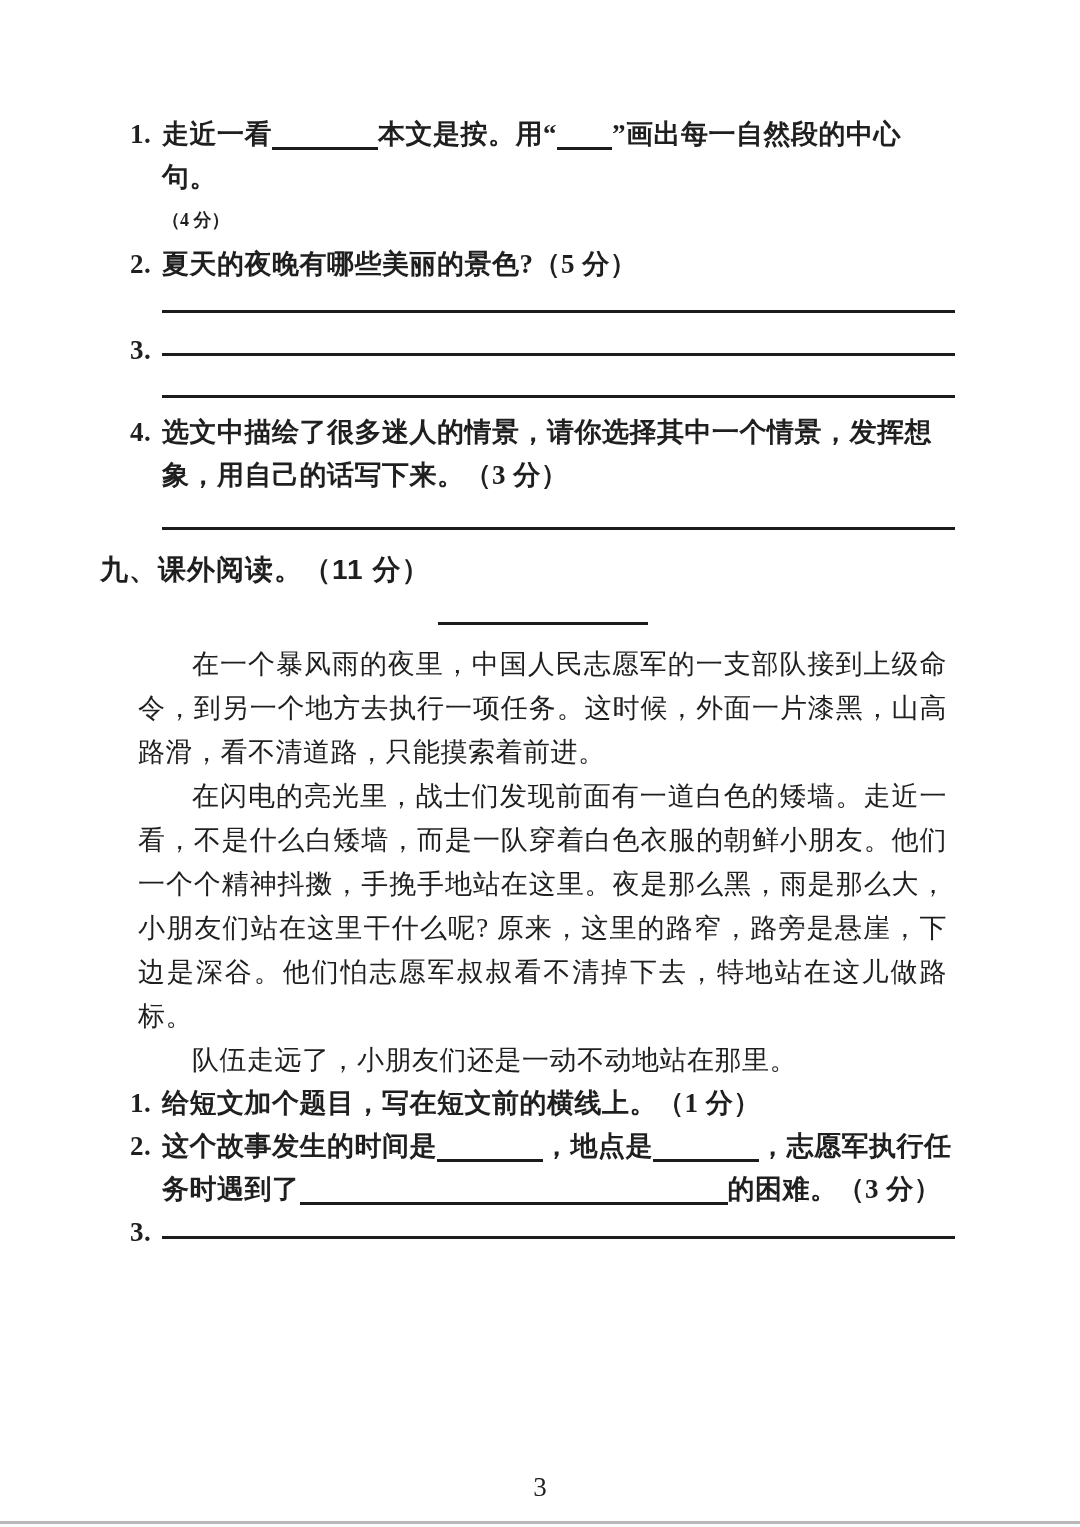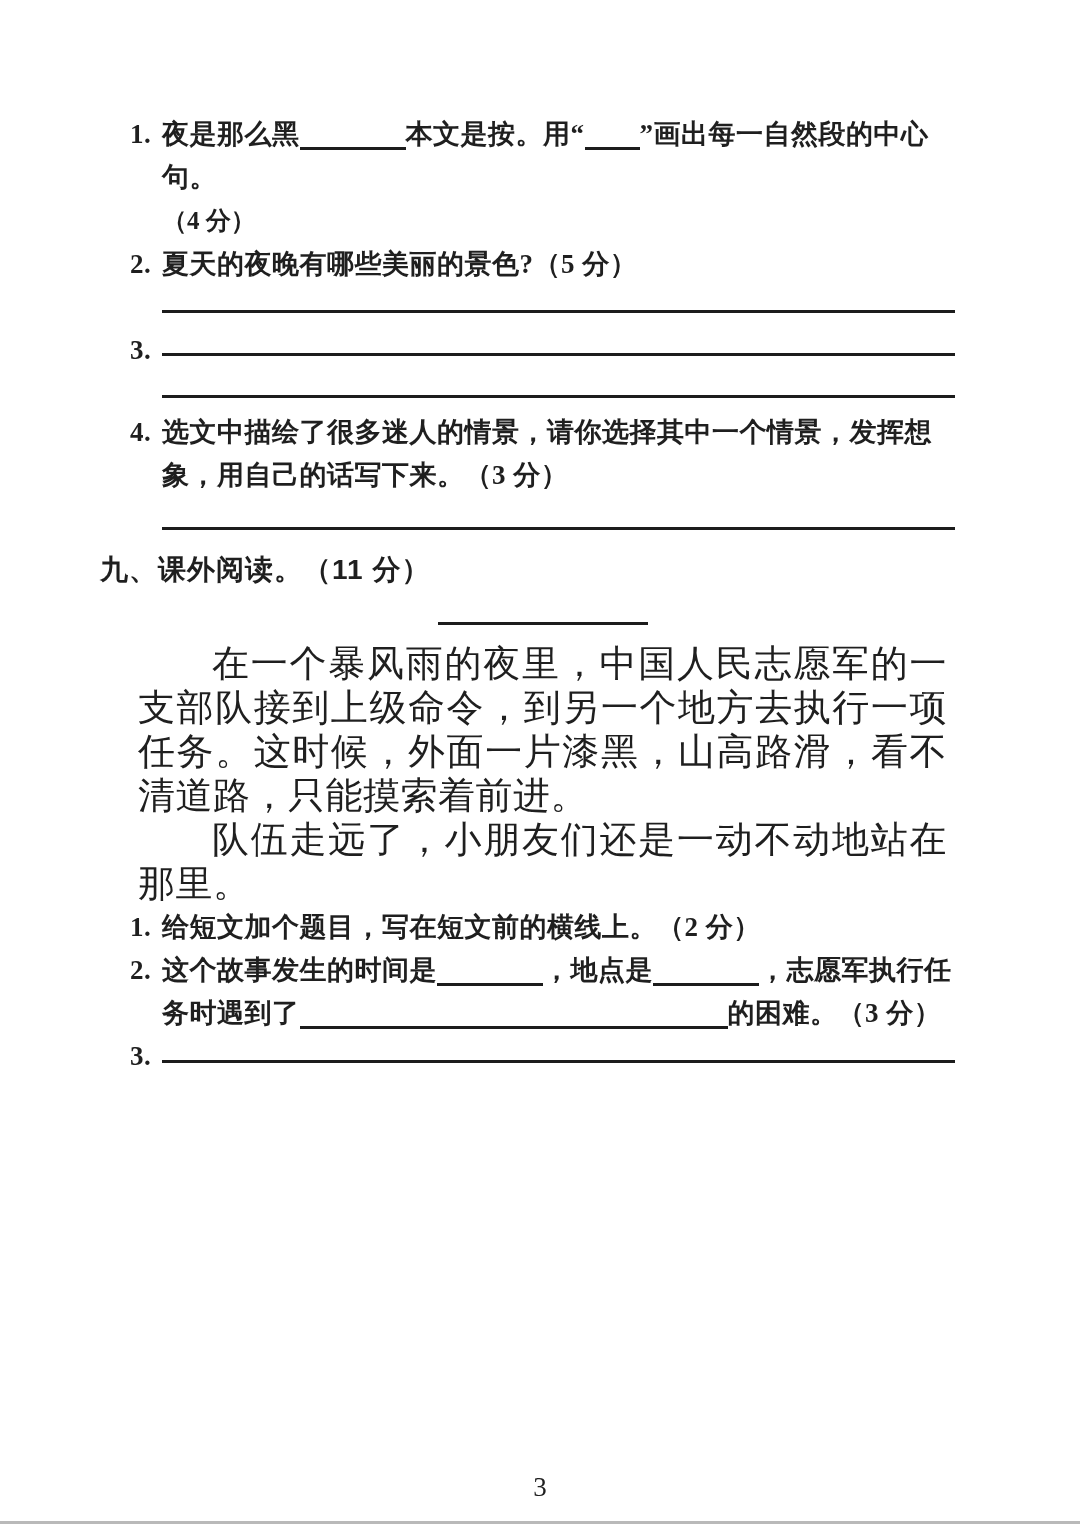--- a/index.html
+++ b/index.html
@@ -31,21 +31,21 @@
     letter-spacing: 0.5px;
   }
   .q .qnum {
     position: absolute;
     left: 30px;
     top: 0;
     font-weight: bold;
   }
   .score-line {
     padding-left: 62px;
-    font-size: 25px;
+    font-size: 18px;
     line-height: 43px;
     font-weight: bold;
   }
   
   .blank {
     display: inline-block;
     height: 30px;
     border-bottom: 3px solid #1c1c1c;
     vertical-align: -7px;
   }
@@ -75,21 +75,21 @@
     margin-left: 38px;
     margin-right: 8px;
   }
   .title-line {
     width: 210px;
     margin: 30px auto 17px auto;
     border-bottom: 3px solid #1c1c1c;
     height: 0;
   }
   .passage p {
-    font-size: 37px;
+    font-size: 27px;
     line-height: 44px;
     font-weight: normal;
     text-indent: 2em;
     letter-spacing: 0.5px;
     text-align: justify;
   }
   
   .page-num {
     position: absolute;
     left: 0;
@@ -114,21 +114,21 @@
 </head>
 <body>
 
 <div class="page">
   <main class="content">
 
     <section>
 
       <div class="q">
         <span class="qnum">1.</span>
-        <span>夜是那么黑</span><span class="blank blank-md"></span><span>本文是按。用“</span><span class="blank blank-sm"></span><span>”画出每一自然段的中心句。</span>
+        <span>走近一看</span><span class="blank blank-md"></span><span>本文是按。用“</span><span class="blank blank-sm"></span><span>”画出每一自然段的中心句。</span>
       </div>
       <div class="score-line">（4 分）</div>
 
       <div class="q mt1">
         <span class="qnum">2.</span>
         <span>夏天的夜晚有哪些美丽的景色?（5 分）</span>
       </div>
       <div class="ansline h28"></div>
 
       <div class="q mt16">
@@ -142,27 +142,28 @@
         <span>选文中描绘了很多迷人的情景，请你选择其中一个情景，发挥想象，用自己的话写下来。（3 分）</span>
       </div>
       <div class="ansline h35"></div>
     </section>
 
     <h2 class="sec-head">九、课外阅读。（11 分）</h2>
 
     <section class="passage">
       <div class="title-line"></div>
       <p>在一个暴风雨的夜里，中国人民志愿军的一支部队接到上级命令，到另一个地方去执行一项任务。这时候，外面一片漆黑，山高路滑，看不清道路，只能摸索着前进。</p>
+      <p>在闪电的亮光里，战士们发现前面有一道白色的矮墙。走近一看，不是什么白矮墙，而是一队穿着白色衣服的朝鲜小朋友。他们一个个精神抖擞，手挽手地站在这里。夜是那么黑，雨是那么大，小朋友们站在这里干什么呢? 原来，这里的路窄，路旁是悬崖，下边是深谷。他们怕志愿军叔叔看不清掉下去，特地站在这儿做路标。</p>
       <p>队伍走远了，小朋友们还是一动不动地站在那里。</p>
     </section>
 
     <section>
       <div class="q">
         <span class="qnum">1.</span>
-        <span>给短文加个题目，写在短文前的横线上。（2 分）</span>
+        <span>给短文加个题目，写在短文前的横线上。（1 分）</span>
       </div>
 
       <div class="q">
         <span class="qnum">2.</span>
         <span>这个故事发生的时间是</span><span class="blank blank-md"></span><span>，地点是</span><span class="blank blank-md"></span><span>，志愿军执行任务时遇到了</span><span class="blank blank-lg"></span><span>的困难。（3 分）</span>
       </div>
 
       <div class="q">
         <span class="qnum">3.</span>
       </div>

